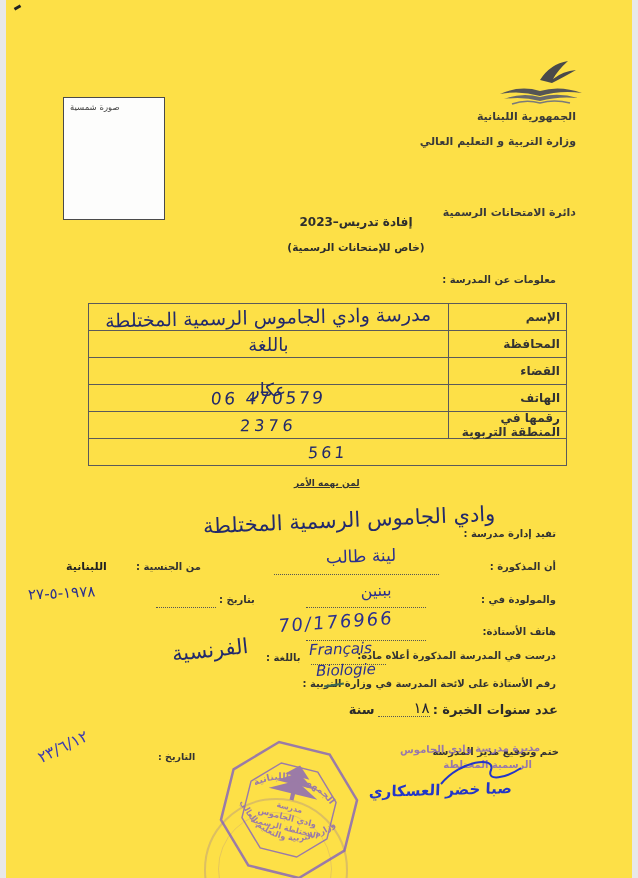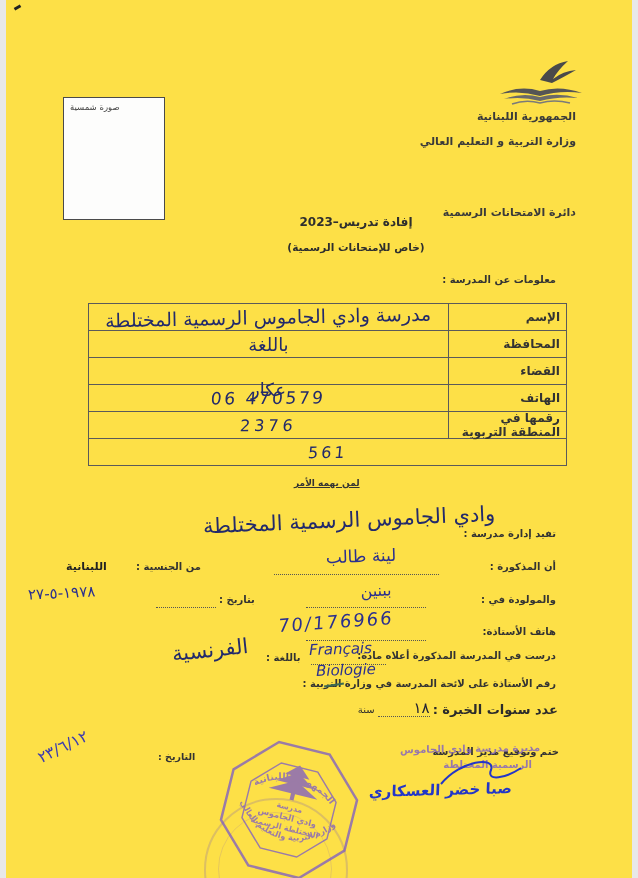--- a/index.html
+++ b/index.html
@@ -128,21 +128,21 @@
   <div class="abs hand hand-blue" dir="ltr" style="left:310px; top:661px; font-size:15px; font-style:italic; transform:rotate(-2deg);">Biologie</div>
   <div class="abs lbl rtl" style="left:260px; top:652px;">باللغة :</div>
   <div class="abs hand rtl" style="left:150px; top:638px; width:108px; text-align:center; font-size:21px; transform:rotate(-6deg);">الفرنسية</div>
 
   <div class="abs lbl rtl" style="right:76px; top:678px;">رقم الأستاذة على لائحة المدرسة في وزارة التربية :</div>
   <div class="abs" style="left:318px; top:684px; width:20px; height:2px; background:#3d6b52; transform:rotate(-8deg);"></div>
 
   <div class="abs rtl" style="right:74px; top:701px; display:flex; align-items:center; gap:3px;">
     <span style="font-weight:bold; font-size:13px; color:#2b2b2b;">عدد سنوات الخبرة :</span>
     <span class="dots" style="width:52px; height:15px; position:relative; text-align:right;"><span class="hand" style="position:relative; top:-3px; font-size:15px; color:#223;">١٨</span></span>
-    <span style="font-weight:normal; font-size:10px; color:#2b2b2b;">سنة</span>
+    <span style="font-weight:bold; font-size:13px; color:#2b2b2b;">سنة</span>
   </div>
 
   <div class="abs lbl rtl" style="right:73px; top:746px;margin-left:41px;">ختم وتوقيع مدير المدرسة</div>
   <div class="abs purple rtl" style="right:92px; top:743px; font-size:10px; font-weight:bold; opacity:.85; transform:rotate(-1deg);">مديرة مدرسة وادي الجاموس</div>
   <div class="abs purple rtl" style="right:100px; top:759px; font-size:10px; font-weight:bold; opacity:.85;">الرسمية المختلطة</div>
   <svg class="abs" style="left:430px; top:760px;" width="90" height="28" viewBox="0 0 90 28">
     <path d="M5,24 C25,0 60,-4 55,10 C50,22 70,18 85,8" stroke="#2336c8" stroke-width="2" fill="none"></path>
   </svg>
   <div class="abs rtl" style="right:120px; top:781px; font-size:15px; font-weight:bold; color:#2336c8; transform:rotate(-1.5deg) skewX(-4deg);">صبا خضر العسكاري</div>
 

